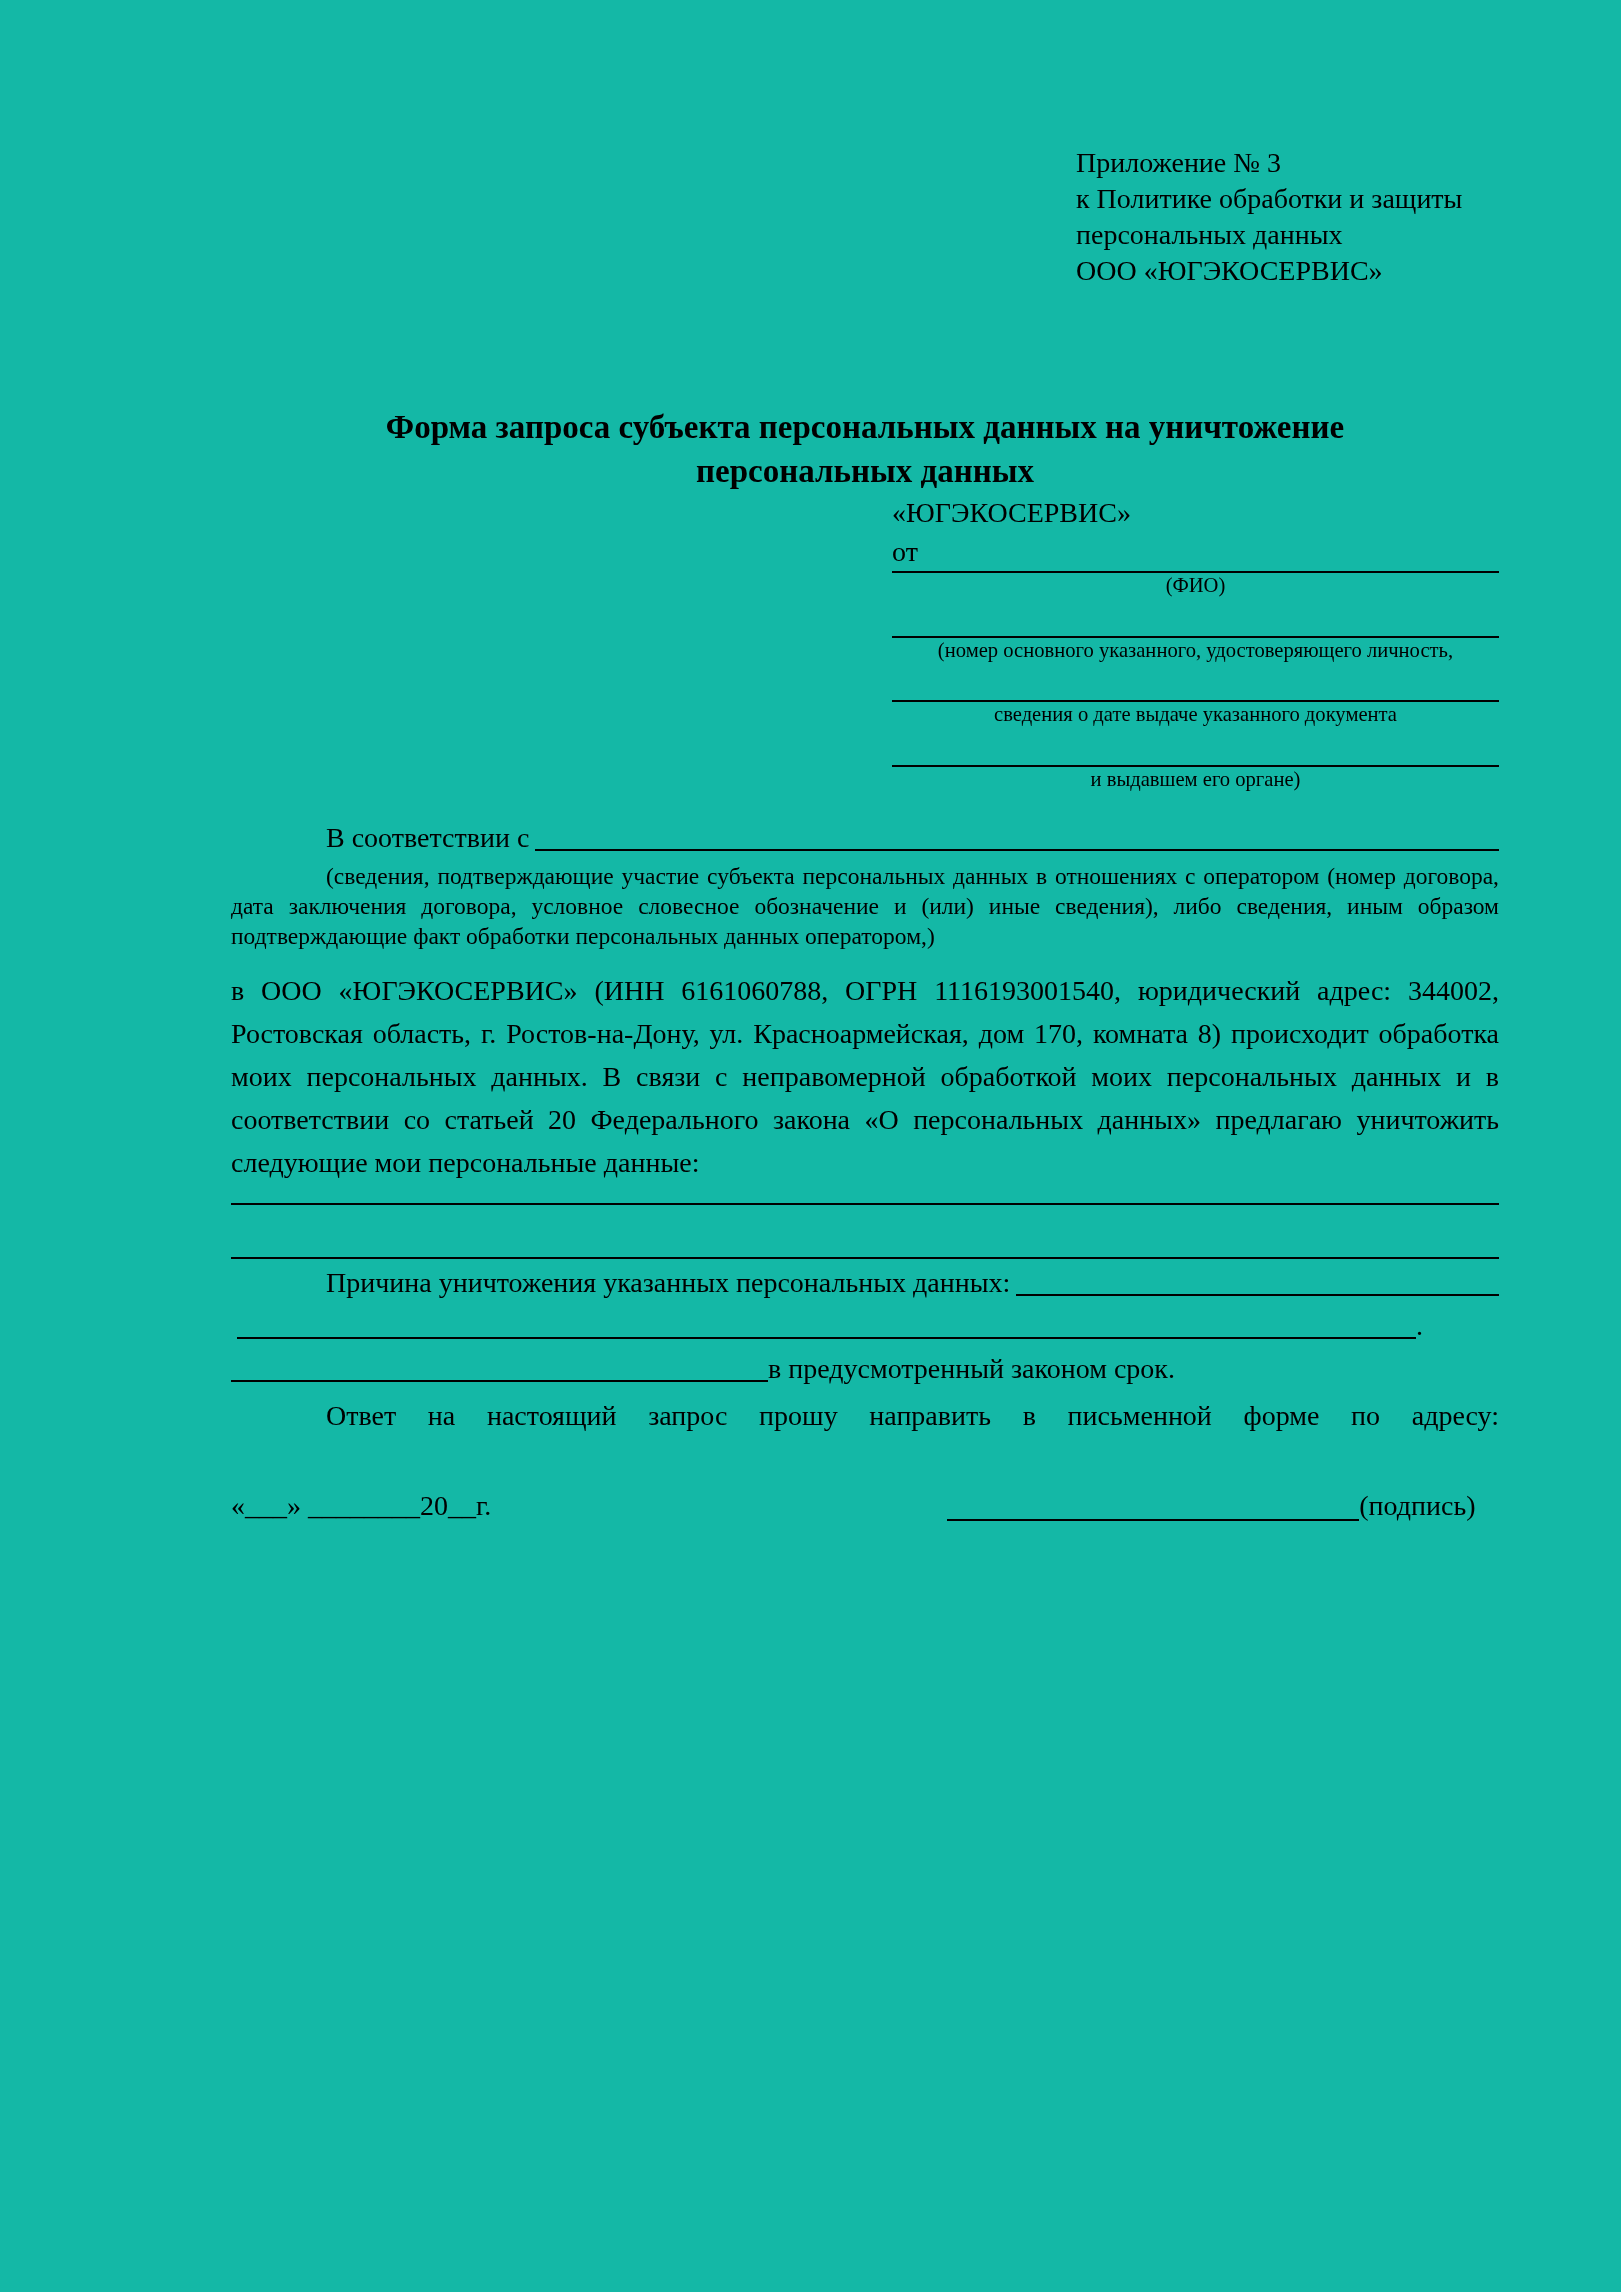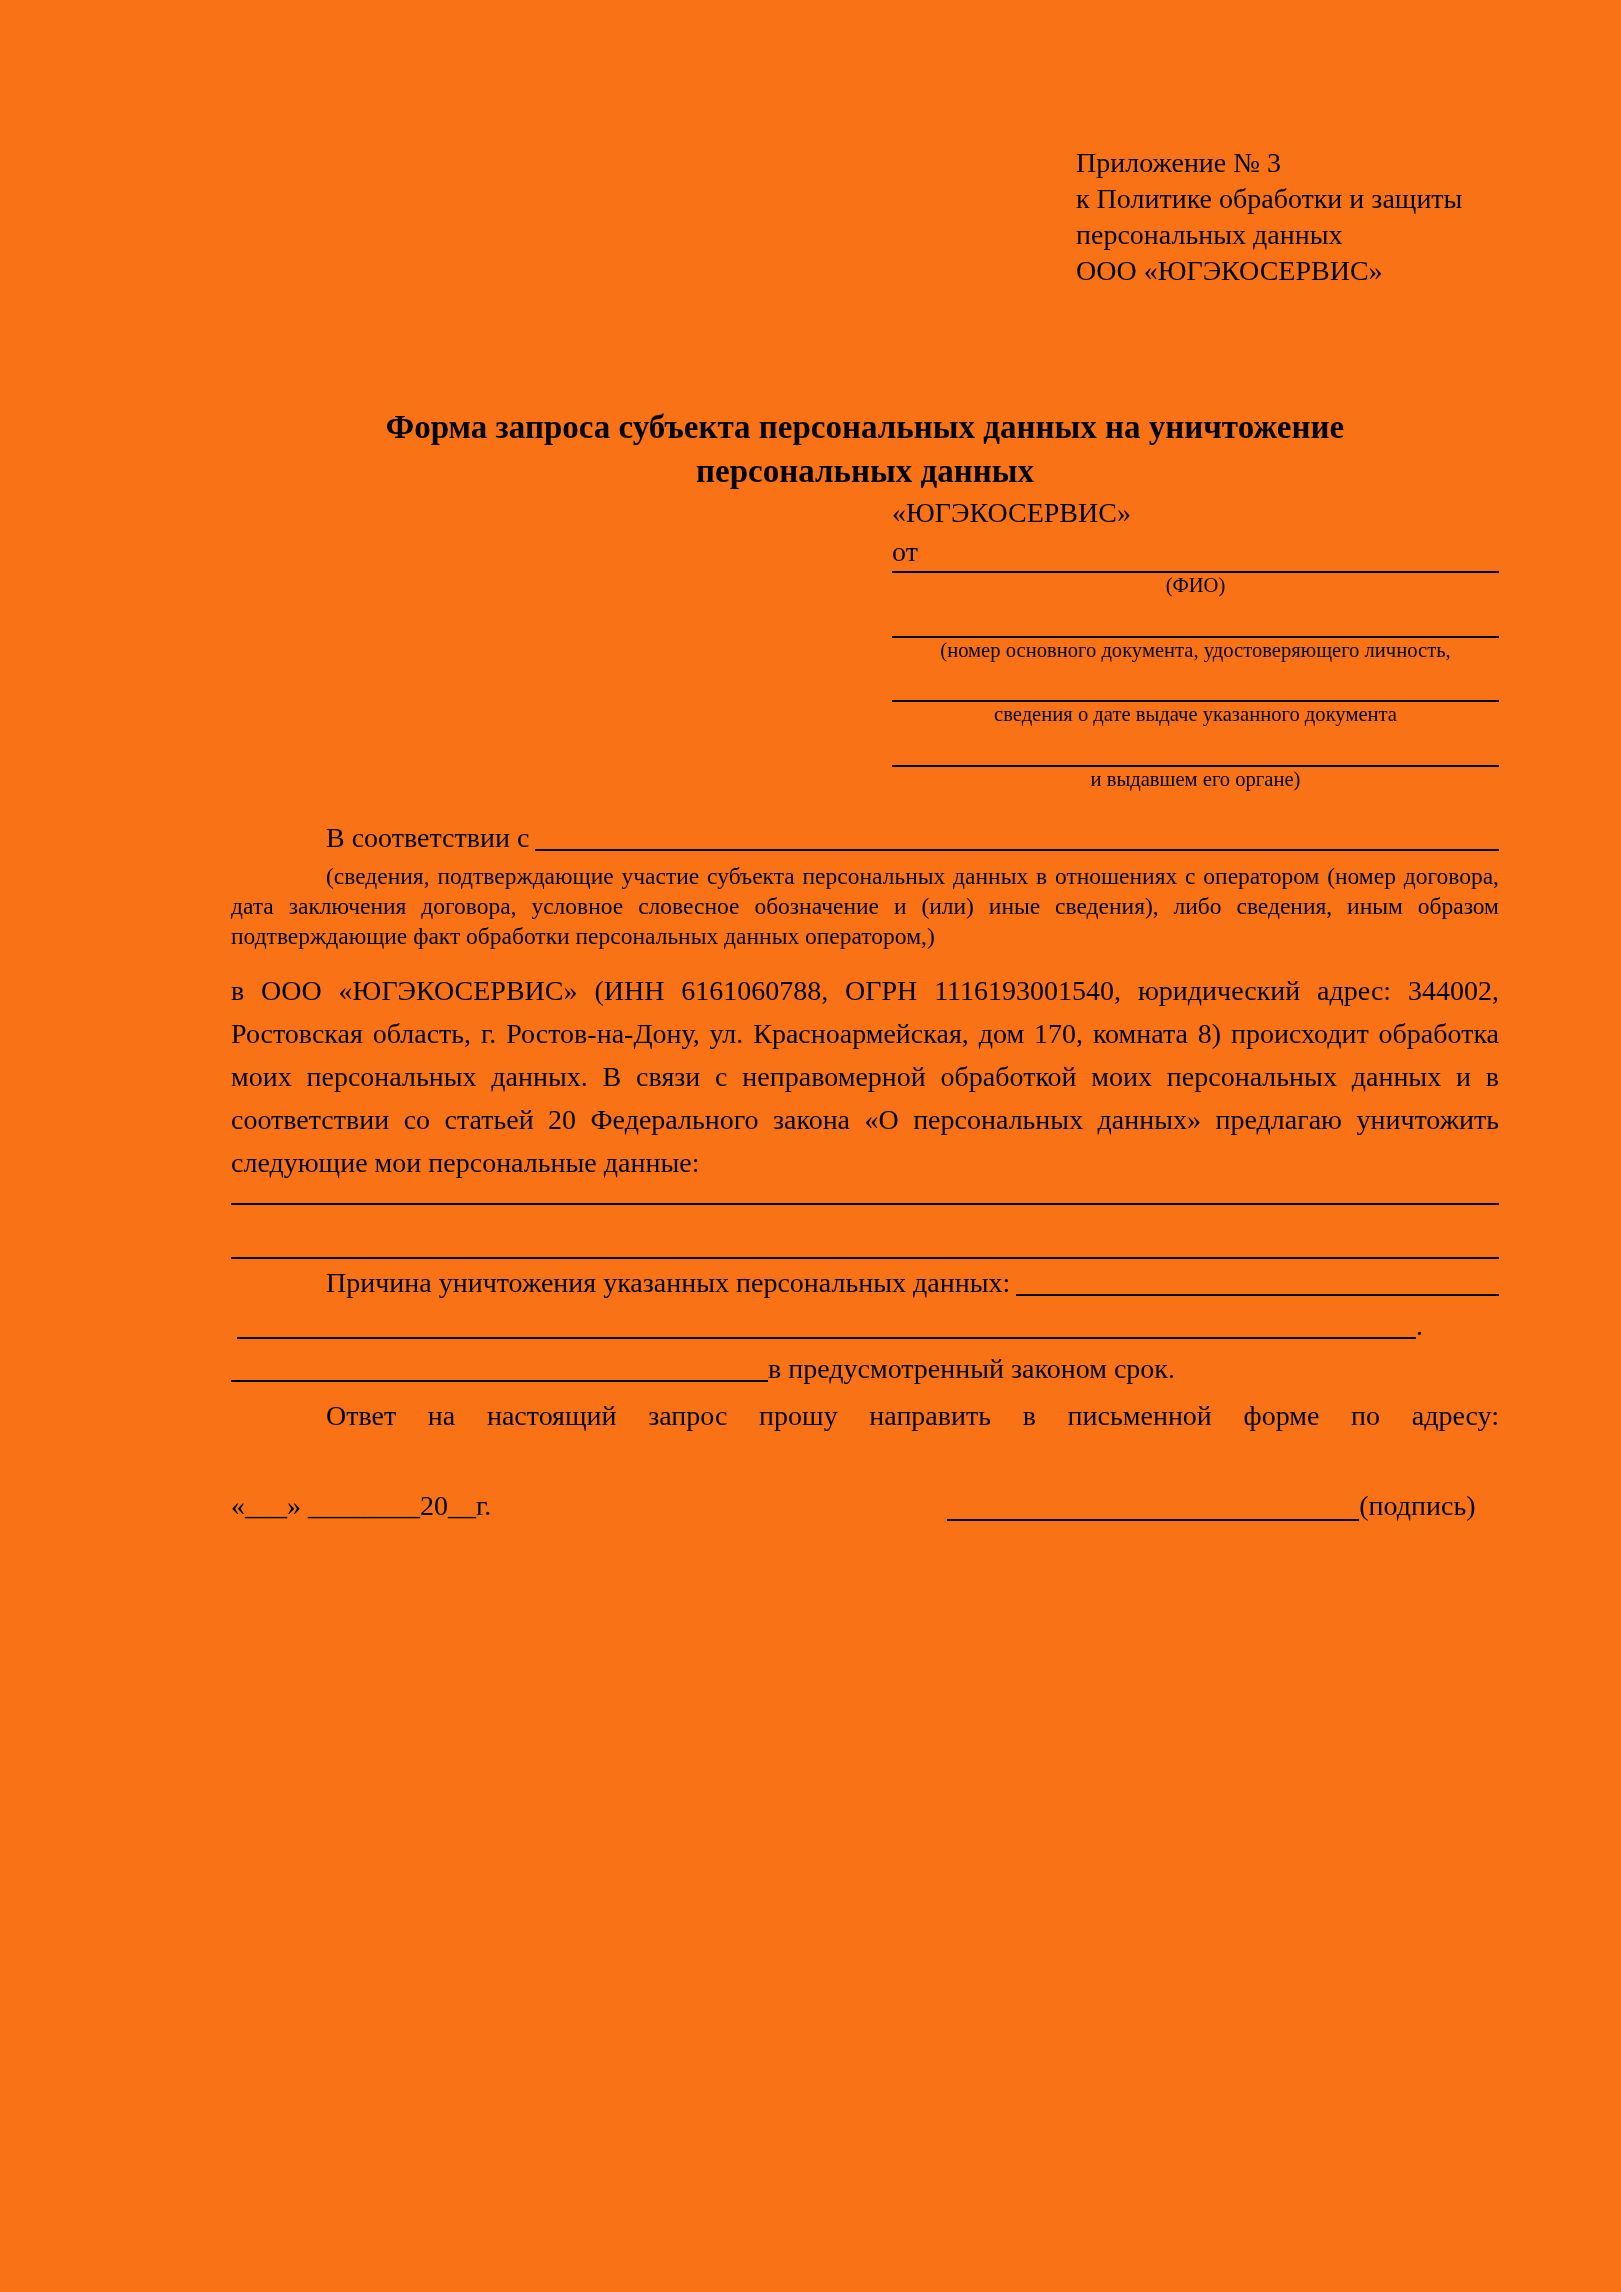--- a/index.html
+++ b/index.html
@@ -1,20 +1,20 @@
 <!DOCTYPE html>
 <html><head>
 <meta charset="utf-8">
 <style>
   * { margin:0; padding:0; box-sizing:border-box; }
   html,body { background:#ffffff; }
   .page {
     position:relative;
     width:1621px; height:2293px;
-    background:#f97316;
+    background:#14b8a6;
     color:#000;
     font-family:"Liberation Serif","DejaVu Serif",serif;
     padding:145px 122px 0 231px;
     overflow:hidden;
   }
   
   .annex { margin-left:845px; font-size:28px; line-height:36px; white-space:nowrap; }
   
   .title { margin-top:116px; text-align:center; font-weight:bold; font-size:33px; line-height:44px; }
   
@@ -63,21 +63,21 @@
 
   <div class="addressee">
     <div class="addr-inner">
       <div>«ЮГЭКОСЕРВИС»</div>
       <div>от</div>
 
       <div class="fill first"></div>
       <div class="caption">(ФИО)</div>
 
       <div class="fill"></div>
-      <div class="caption">(номер основного документа, удостоверяющего личность,</div>
+      <div class="caption">(номер основного указанного, удостоверяющего личность,</div>
 
       <div class="fill"></div>
       <div class="caption">сведения о дате выдаче указанного документа</div>
 
       <div class="fill"></div>
       <div class="caption">и выдавшем его органе)</div>
     </div>
   </div>
 
   <div class="para accordance">

